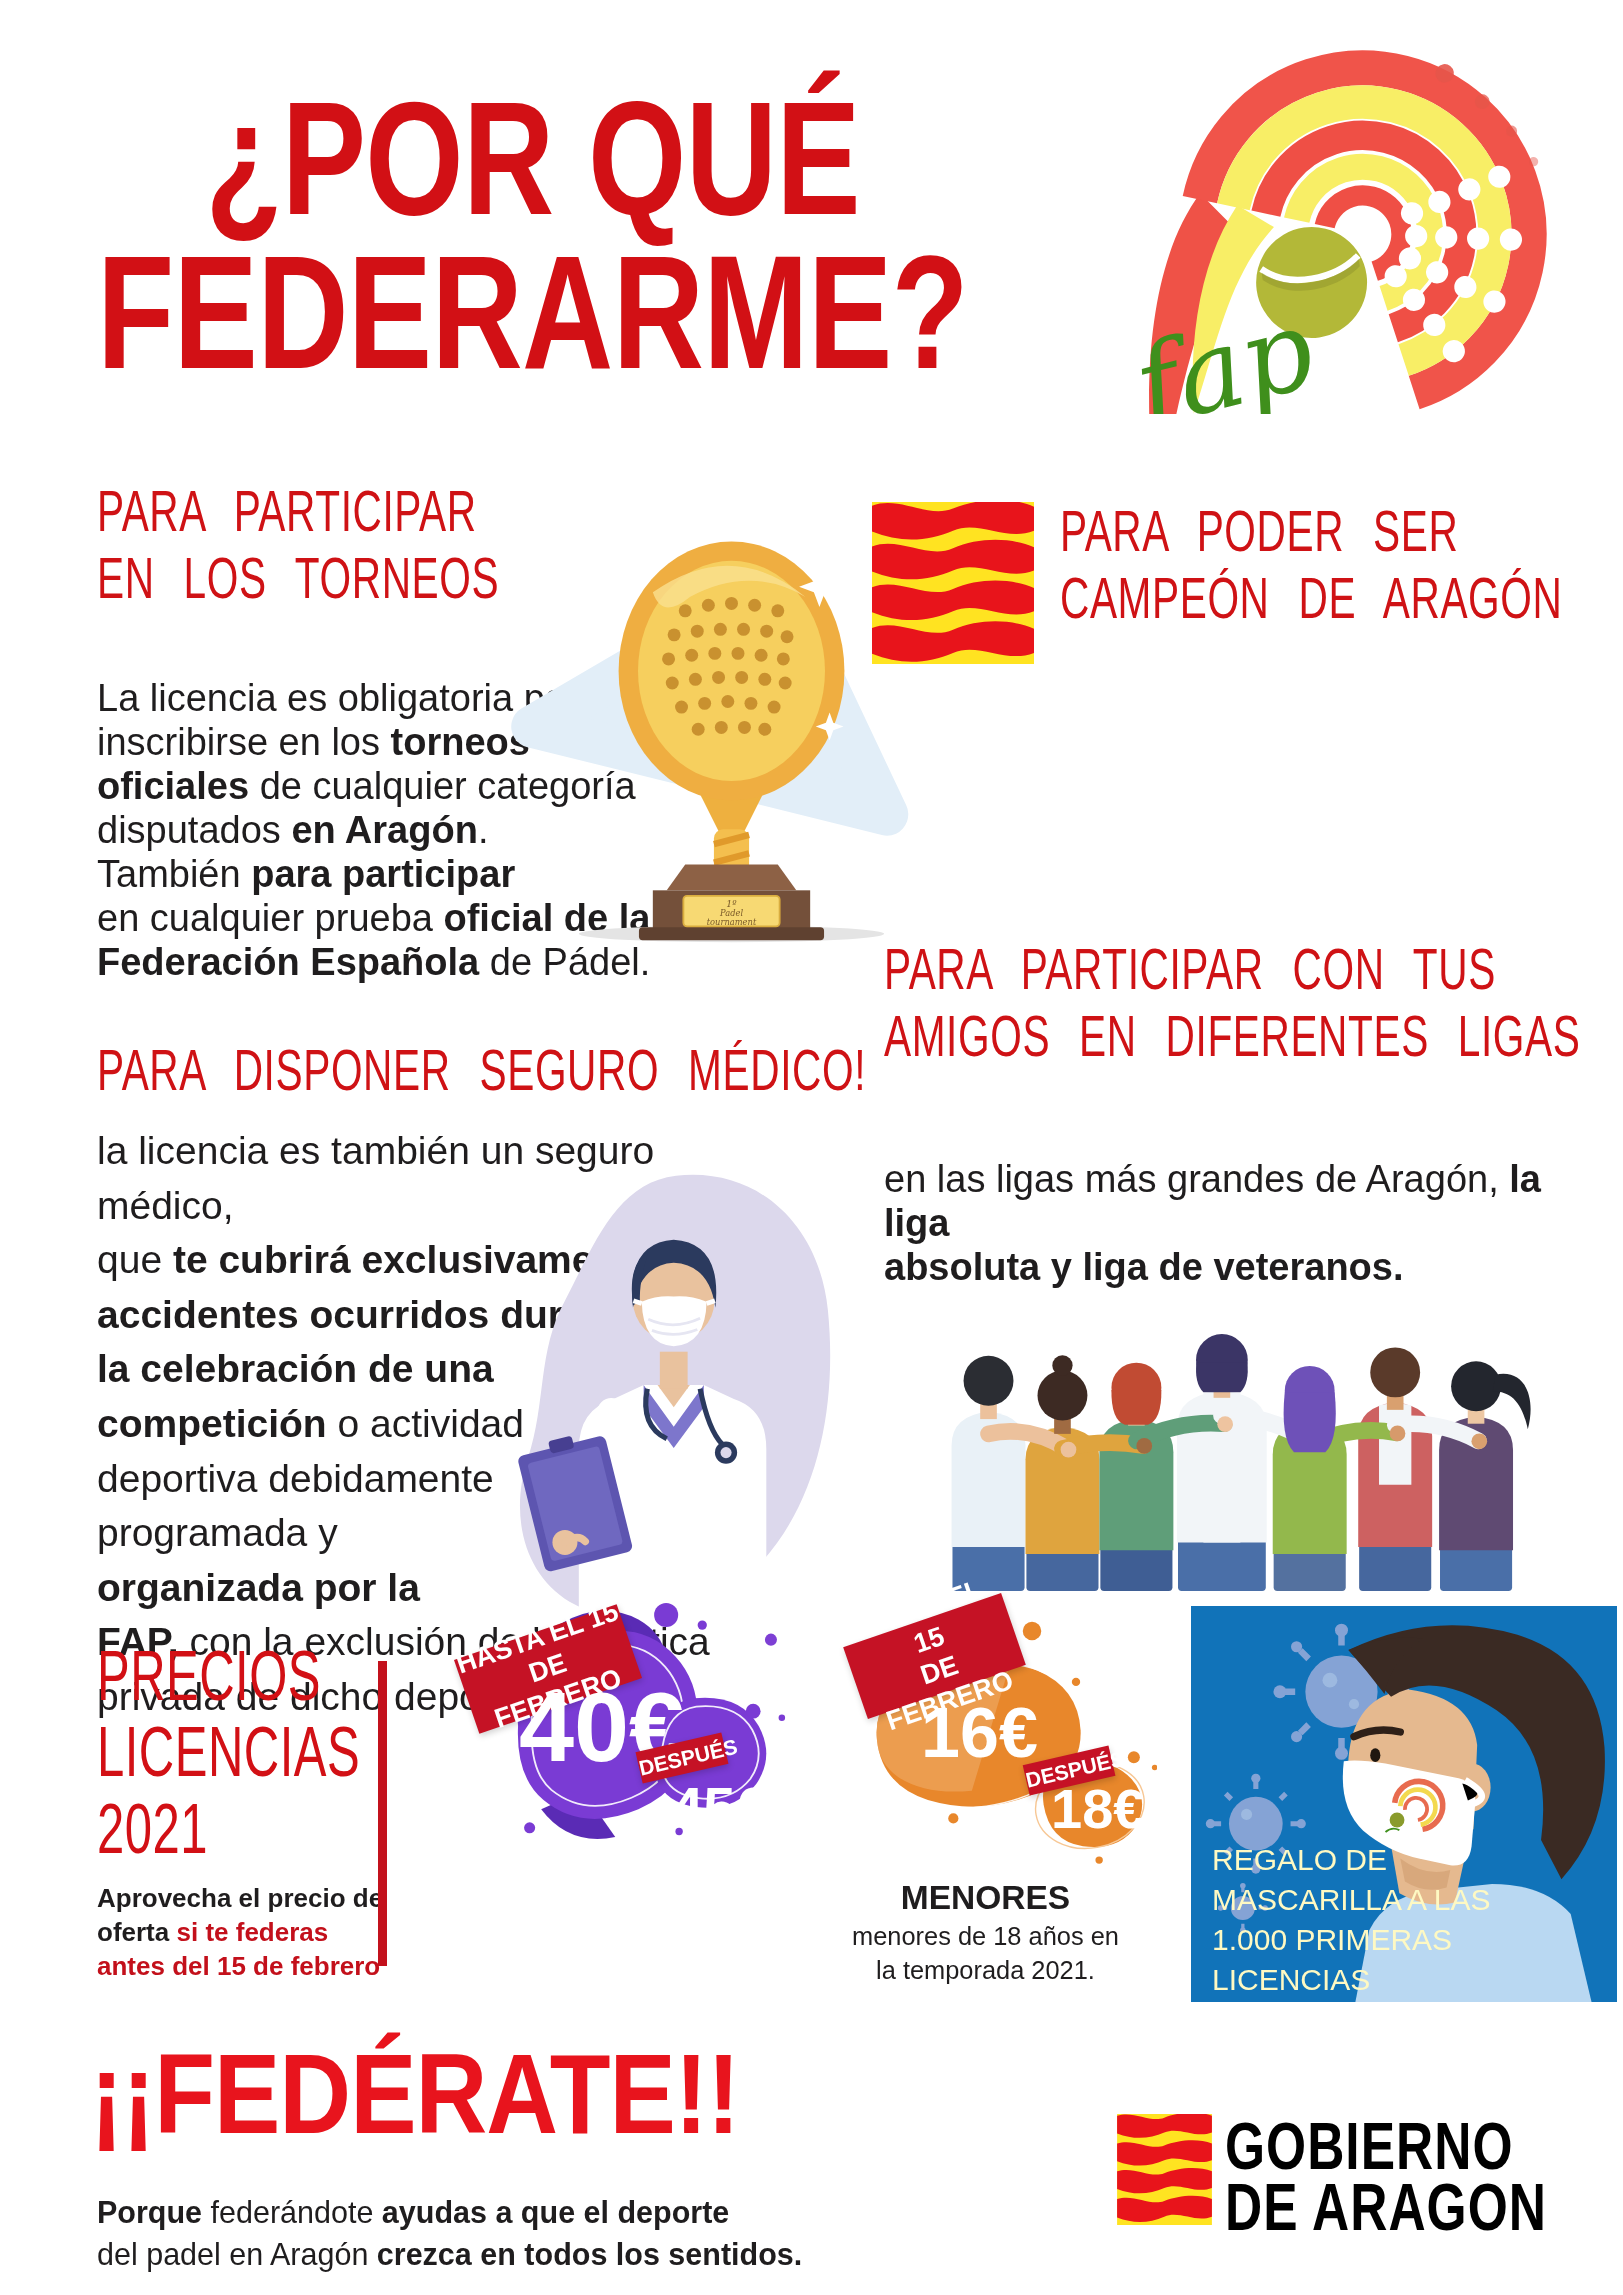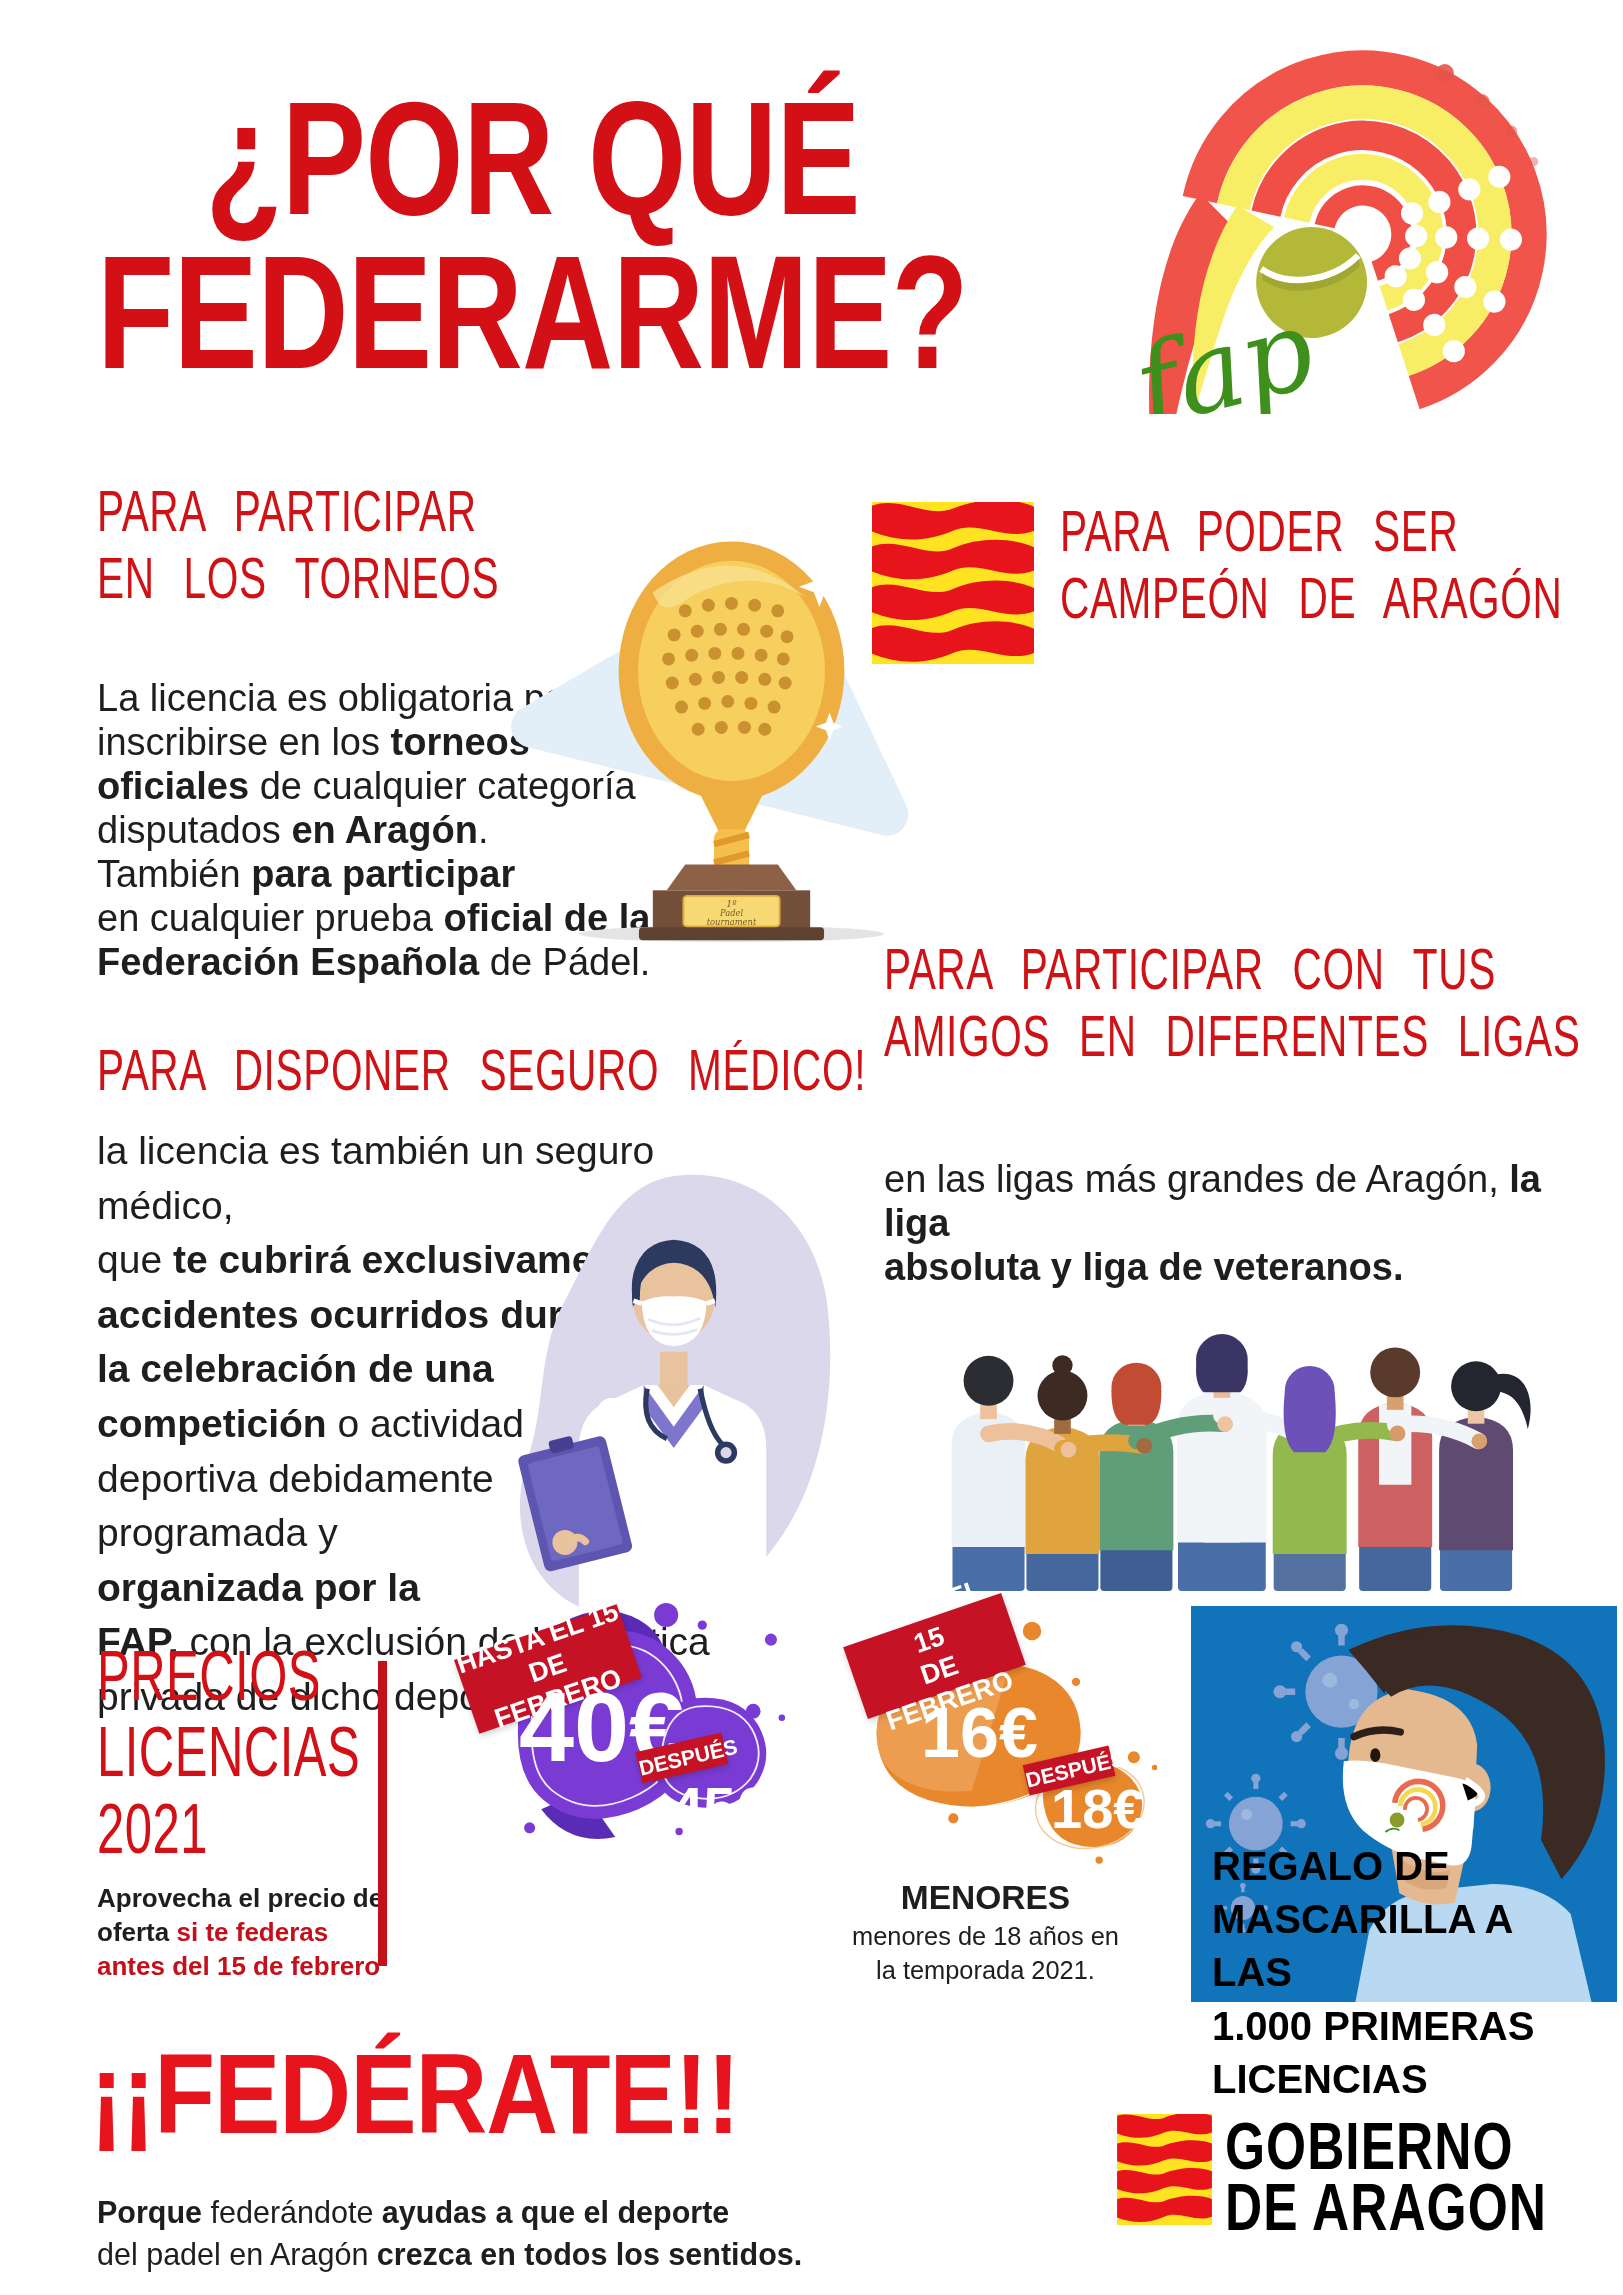--- a/index.html
+++ b/index.html
@@ -22,21 +22,21 @@
   .ribbon{position:absolute;background:#c51225;color:#fff;font-weight:700;text-align:center;
           display:flex;flex-direction:column;justify-content:center;box-shadow:0 2.8px 6.5px rgba(0,0,0,.18);}
   .ribbon-big{font-size:27px;line-height:1.18;}
   .ribbon-small{font-size:21px;line-height:1.0;}
   .price-txt{position:absolute;color:#fff;font-weight:700;text-align:center;line-height:1;}
   .price-caption{position:absolute;text-align:center;font-size:25.4px;line-height:1.32;}
   .price-caption .b{font-weight:700;}
   .price-caption .big{font-size:1.22em;}
   .minor-caption .big{font-size:1.32em;}
   .mask-box{position:absolute;background:#1173b9;}
-  .mask-text{position:absolute;color:#000000;font-weight:700;font-size:40px;line-height:1.33;}
+  .mask-text{position:absolute;color:#fef9c3;font-weight:400;font-size:30px;line-height:1.33;}
   .federate{font-size:113px;font-weight:700;color:#e8141d;letter-spacing:-0.01em;}
   .closing{font-size:30.5px;line-height:1.38;}
   .closing .b{font-weight:700;}
   .gob-text{font-size:66px;font-weight:700;line-height:0.92;color:#000;letter-spacing:0.02em;}
 </style>
 </head>
 <body>
 
 <div class="poster">
 

